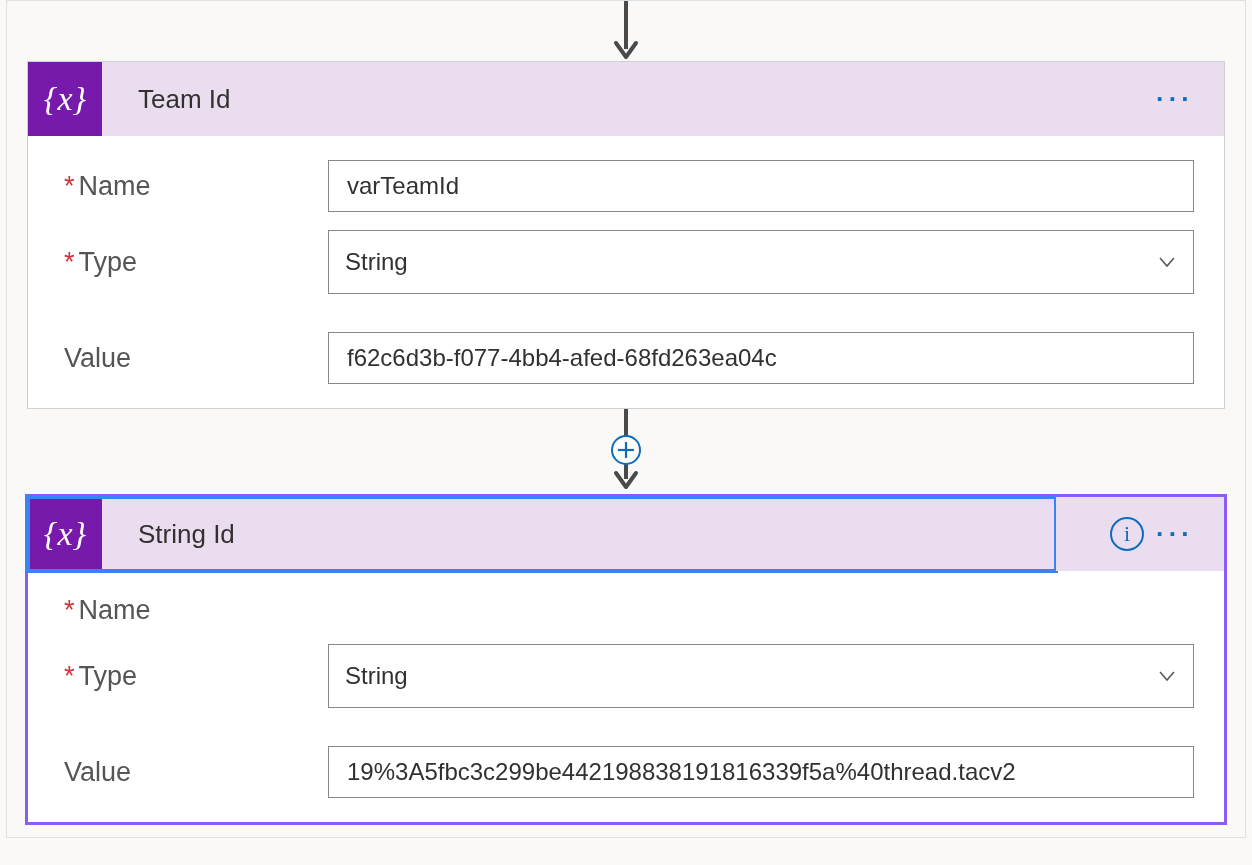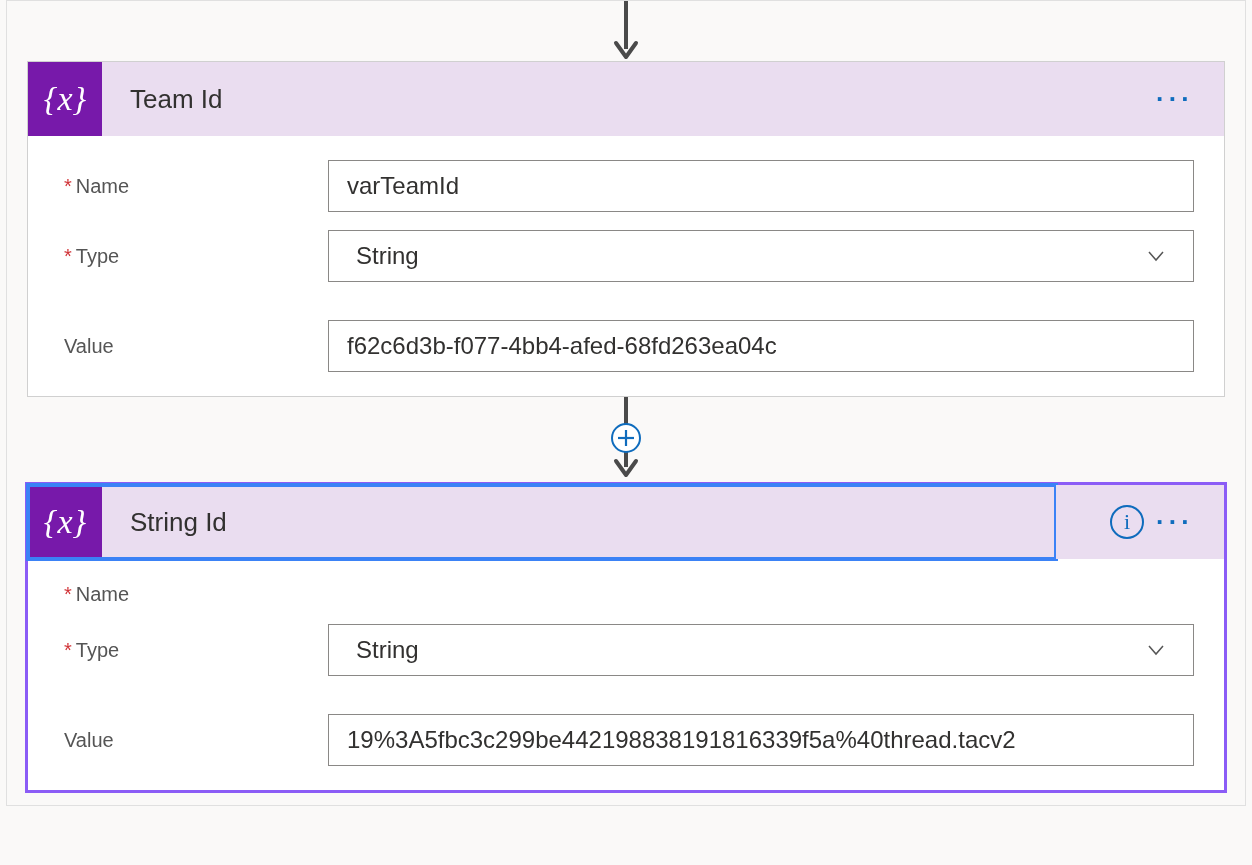--- a/index.html
+++ b/index.html
@@ -91,21 +91,21 @@
     }
     .action-icon-box span {
       color: #fff;
       font-size: 34px;
       font-style: italic;
       font-family: 'Times New Roman', serif;
     }
     .card-title {
       font-size: 26px;
       color: #323130;
-      padding-left: 28px;
+      padding-left: 36px;
       flex: 1;
       font-weight: 400;
     }
     .more-btn {
       color: #0F6CBD;
       font-size: 26px;
       letter-spacing: 4px;
       cursor: pointer;
       padding-right: 30px;
       font-weight: bold;
@@ -129,44 +129,44 @@
       padding: 24px 30px 24px 30px;
     }
     .form-row {
       display: flex;
       align-items: center;
       margin-bottom: 18px;
     }
     .form-row:last-child { margin-bottom: 0; margin-top: 38px; }
     .form-label {
       width: 270px;
-      font-size: 20px;
+      font-size: 27px;
       color: #555;
       flex-shrink: 0;
       padding-left: 6px;
     }
     .req { color: #d13438; margin-right: 4px; }
     .form-input {
       flex: 1;
       height: 52px;
       border: 1px solid #8a8886;
       padding: 16px 18px;
       font-size: 24px;
       color: #323130;
       background: #fff;
       outline: none;
     }
     .form-select {
       flex: 1;
-      height: 52px;
+      height: 64px;
       border: 1px solid #8a8886;
       display: flex;
       align-items: center;
       justify-content: space-between;
-      padding: 0 27px;
+      padding: 0 16px;
       font-size: 24px;
       color: #323130;
       background: #fff;
       cursor: pointer;
       text-align: center;
     }
     .chevron {
       width: 20px;
       height: 20px;
     }

